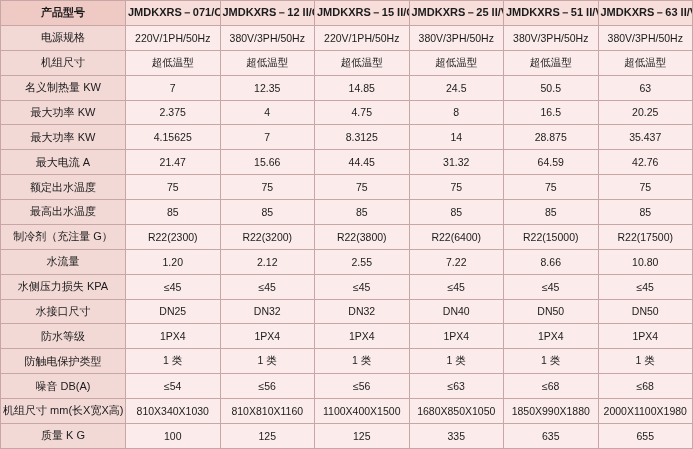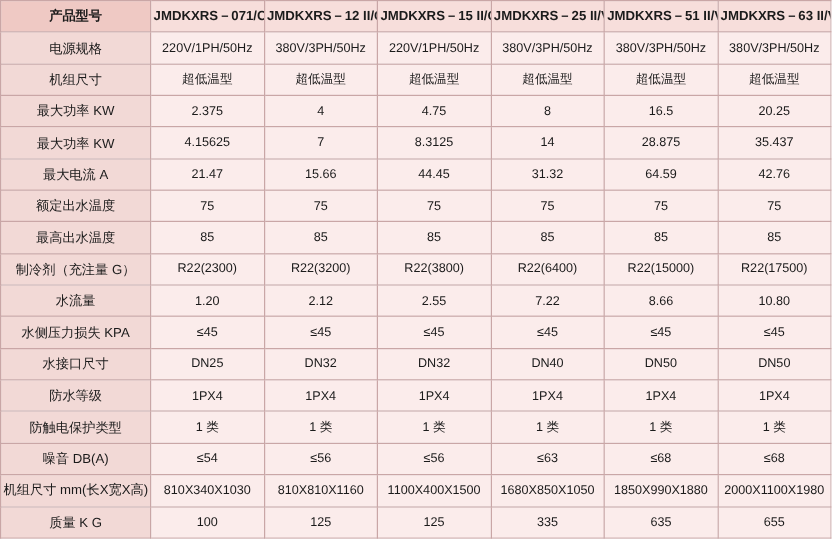--- a/index.html
+++ b/index.html
@@ -83,20 +83,29 @@
       <tr>
         <td class="label-cell">机组尺寸</td>
         <td class="data-cell">超低温型</td>
         <td class="data-cell">超低温型</td>
         <td class="data-cell">超低温型</td>
         <td class="data-cell">超低温型</td>
         <td class="data-cell">超低温型</td>
         <td class="data-cell">超低温型</td>
       </tr>
       <tr>
+        <td class="label-cell">名义制热量 KW</td>
+        <td class="data-cell">7</td>
+        <td class="data-cell">12.35</td>
+        <td class="data-cell">14.85</td>
+        <td class="data-cell">24.5</td>
+        <td class="data-cell">50.5</td>
+        <td class="data-cell">63</td>
+      </tr>
+      <tr>
         <td class="label-cell">最大功率 KW</td>
         <td class="data-cell">2.375</td>
         <td class="data-cell">4</td>
         <td class="data-cell">4.75</td>
         <td class="data-cell">8</td>
         <td class="data-cell">16.5</td>
         <td class="data-cell">20.25</td>
       </tr>
       <tr>
         <td class="label-cell">最大功率 KW</td>

